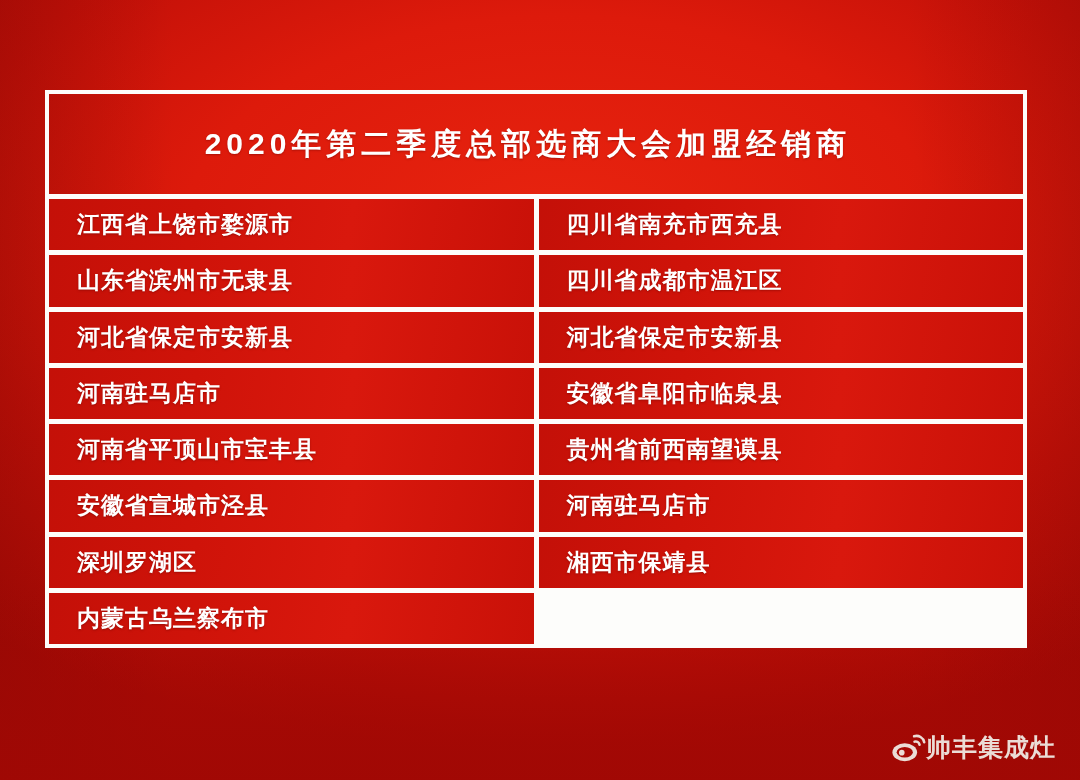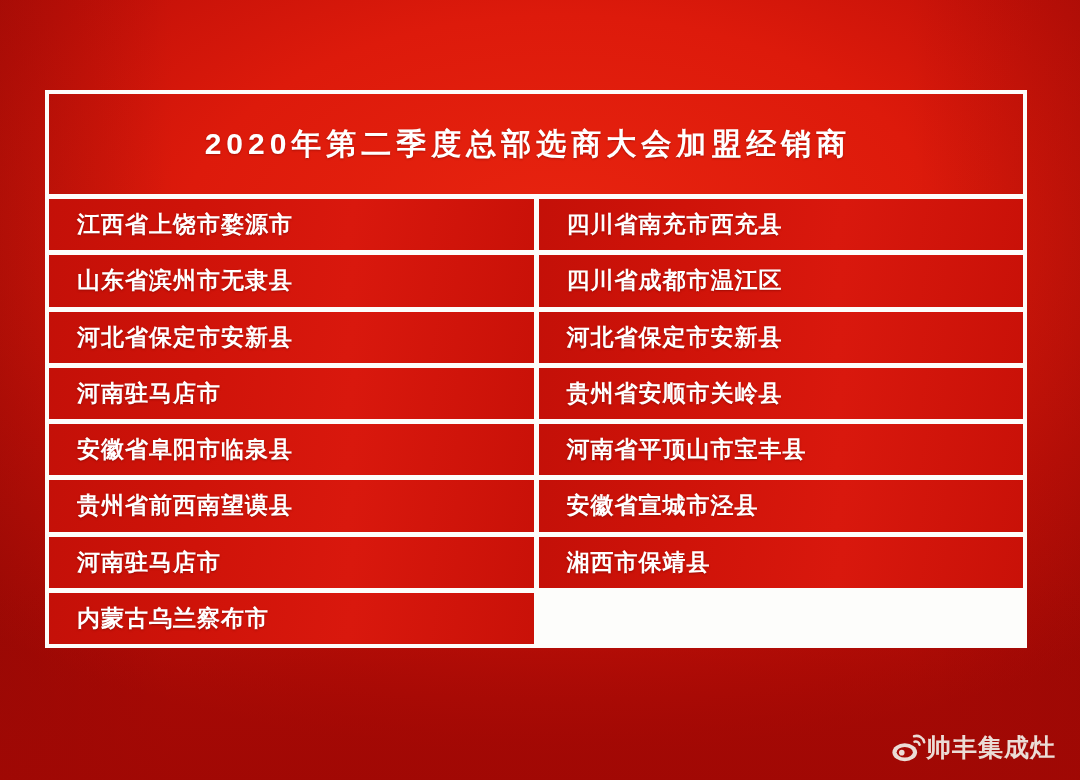--- a/index.html
+++ b/index.html
@@ -169,39 +169,39 @@
         </div>
 
       <div class="cell">
           <span class="cell-label">河北省保定市安新县</span>
         </div>
       <div class="cell">
           <span class="cell-label">河南驻马店市</span>
         </div>
 
       <div class="cell">
-          <span class="cell-label">贵州省安顺市关岭县</span>
-        </div>
-      <div class="cell">
           <span class="cell-label">安徽省阜阳市临泉县</span>
         </div>
       <div class="cell">
           <span class="cell-label">河南省平顶山市宝丰县</span>
         </div>
 
       <div class="cell">
           <span class="cell-label">贵州省前西南望谟县</span>
         </div>
       <div class="cell">
           <span class="cell-label">安徽省宣城市泾县</span>
         </div>
       <div class="cell">
           <span class="cell-label">河南驻马店市</span>
         </div>
 
+      <div class="cell">
+          <span class="cell-label">深圳罗湖区</span>
+        </div>
       <div class="cell">
           <span class="cell-label">湘西市保靖县</span>
         </div>
       <div class="cell">
           <span class="cell-label">内蒙古乌兰察布市</span>
         </div>
     </div>
 
   </div>
 

